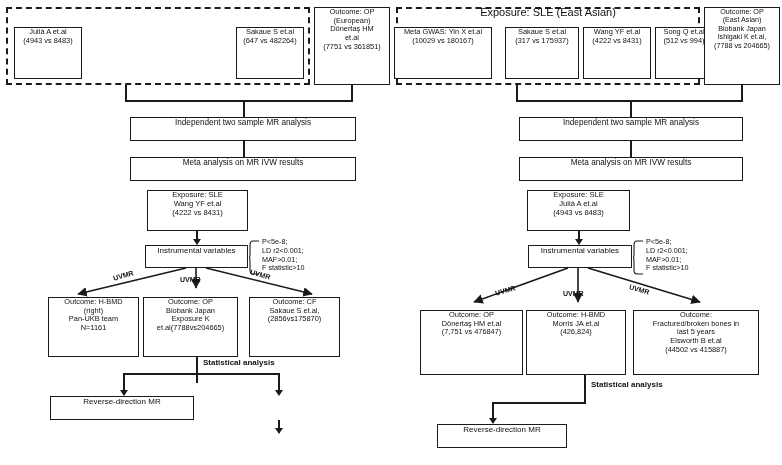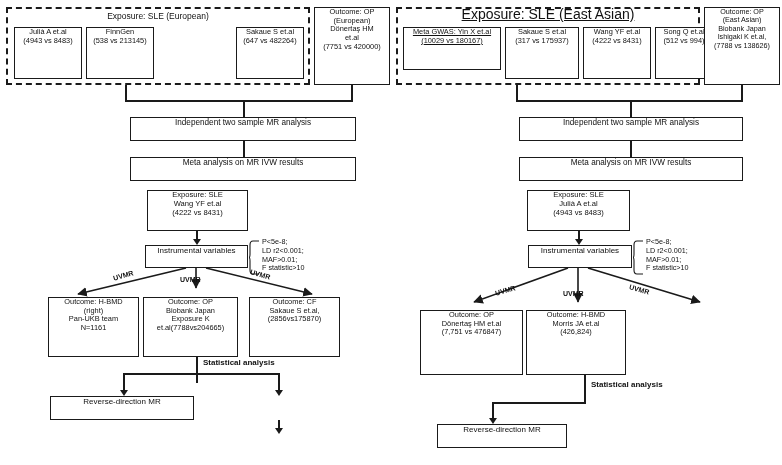--- a/index.html
+++ b/index.html
@@ -49,41 +49,36 @@
   .uvmr{position:absolute;z-index:6;font-weight:bold;white-space:nowrap;}
   .statlabel{position:absolute;z-index:6;font-weight:bold;white-space:nowrap;}
   .brace{position:absolute;z-index:5;}
 </style>
 </head>
 <body>
 
 <div id="canvas">
 
   <div class="dashed" style="left:6px;top:7px;width:304px;height:78px;"></div>
-  <div class="grouplabel" style="left:6px;top:11px;width:304px;font-size:8.5px;">Exposure:    SLE (European)</div>
 
   <div class="box" style="left:14px;top:27px;width:68px;height:52px;font-size:7.4px;">
     <span class="ln">Julià A et.al</span>
     <span class="ln">(4943 vs 8483)</span>
   </div>
-  <div class="box" style="left:86px;top:27px;width:68px;height:52px;font-size:7.4px;">
-    <span class="ln">FinnGen</span>
-    <span class="ln">(538 vs 213145)</span>
-  </div>
   <div class="box" style="left:236px;top:27px;width:68px;height:52px;font-size:7.4px;">
     <span class="ln">Sakaue S et.al</span>
     <span class="ln">(647 vs 482264)</span>
   </div>
 
   <div class="box" style="left:314px;top:7px;width:76px;height:78px;font-size:7.4px;">
     <span class="ln">Outcome: OP</span>
     <span class="ln">(European)</span>
     <span class="ln">Dönertaş HM</span>
     <span class="ln">et.al</span>
-    <span class="ln">(7751 vs 420000)</span>
+    <span class="ln">(7751 vs 361851)</span>
   </div>
 
   <div class="vline" style="left:125px;top:85px;height:16px;"></div>
   <div class="vline" style="left:351px;top:85px;height:16px;"></div>
   <div class="hline" style="left:125px;top:100px;width:228px;"></div>
   <div class="vline" style="left:243px;top:100px;height:17px;"></div>
 
   <div class="box" style="left:130px;top:117px;width:226px;height:24px;font-size:8.2px;">
     <span class="ln">Independent two sample MR analysis</span>
   </div>
@@ -158,23 +153,23 @@
 
   <div class="box" style="left:50px;top:396px;width:144px;height:24px;font-size:8px;">
     <span class="ln">Reverse-direction MR</span>
   </div>
 
   <div class="vline" style="left:278px;top:420px;height:9px;"></div>
   <div class="arrowdown" style="left:275px;top:428px;"></div>
 
 
   <div class="dashed" style="left:396px;top:7px;width:304px;height:78px;"></div>
-  <div class="grouplabel" style="left:396px;top:6px;width:304px;font-size:14px;text-decoration:underline;">Exposure:    SLE (East Asian)</div>
-
-  <div class="box" style="left:403px;top:27px;width:98px;height:43px;font-size:7.4px;text-decoration:underline;">
+  <div class="grouplabel" style="left:396px;top:6px;width:304px;font-size:11px;">Exposure:    SLE (East Asian)</div>
+
+  <div class="box" style="left:394px;top:27px;width:98px;height:52px;font-size:7.4px;">
     <span class="ln">Meta GWAS: Yin X et.al</span>
     <span class="ln">(10029 vs 180167)</span>
   </div>
   <div class="box" style="left:505px;top:27px;width:74px;height:52px;font-size:7.4px;">
     <span class="ln">Sakaue S et.al</span>
     <span class="ln">(317 vs 175937)</span>
   </div>
   <div class="box" style="left:583px;top:27px;width:68px;height:52px;font-size:7.4px;">
     <span class="ln">Wang YF et.al</span>
     <span class="ln">(4222 vs 8431)</span>
@@ -182,21 +177,21 @@
   <div class="box" style="left:655px;top:27px;width:58px;height:52px;font-size:7.4px;">
     <span class="ln">Song Q et.al</span>
     <span class="ln">(512 vs 994)</span>
   </div>
 
   <div class="box" style="left:704px;top:7px;width:76px;height:78px;font-size:7.2px;">
     <span class="ln">Outcome: OP</span>
     <span class="ln">(East Asian)</span>
     <span class="ln">Biobank Japan</span>
     <span class="ln">Ishigaki K et.al,</span>
-    <span class="ln">(7788 vs 138626)</span>
+    <span class="ln">(7788 vs 204665)</span>
   </div>
 
   <div class="vline" style="left:516px;top:85px;height:16px;"></div>
   <div class="vline" style="left:741px;top:85px;height:16px;"></div>
   <div class="hline" style="left:516px;top:100px;width:227px;"></div>
   <div class="vline" style="left:630px;top:100px;height:17px;"></div>
 
   <div class="box" style="left:519px;top:117px;width:224px;height:24px;font-size:8.2px;">
     <span class="ln">Independent two sample MR analysis</span>
   </div>
@@ -246,20 +241,27 @@
   <div class="box" style="left:420px;top:310px;width:103px;height:65px;font-size:7.4px;">
     <span class="ln">Outcome: OP</span>
     <span class="ln">Dönertaş HM et.al</span>
     <span class="ln">(7,751 vs 476847)</span>
   </div>
   <div class="box" style="left:526px;top:310px;width:100px;height:65px;font-size:7.4px;">
     <span class="ln">Outcome: H-BMD</span>
     <span class="ln">Morris JA et.al</span>
     <span class="ln">(426,824)</span>
   </div>
+  <div class="box" style="left:633px;top:310px;width:126px;height:65px;font-size:7.4px;">
+    <span class="ln">Outcome:</span>
+    <span class="ln">Fractured/broken bones in</span>
+    <span class="ln">last 5 years</span>
+    <span class="ln">Elsworth B et.al</span>
+    <span class="ln">(44502 vs 415887)</span>
+  </div>
 
   <div class="vline" style="left:584px;top:375px;height:28px;"></div>
   <div class="statlabel" style="left:591px;top:380px;font-size:8px;">Statistical analysis</div>
   <div class="hline" style="left:492px;top:402px;width:94px;"></div>
   <div class="vline" style="left:492px;top:402px;height:17px;"></div>
   <div class="arrowdown" style="left:489px;top:418px;"></div>
 
   <div class="box" style="left:437px;top:424px;width:130px;height:24px;font-size:8px;">
     <span class="ln">Reverse-direction MR</span>
   </div>

